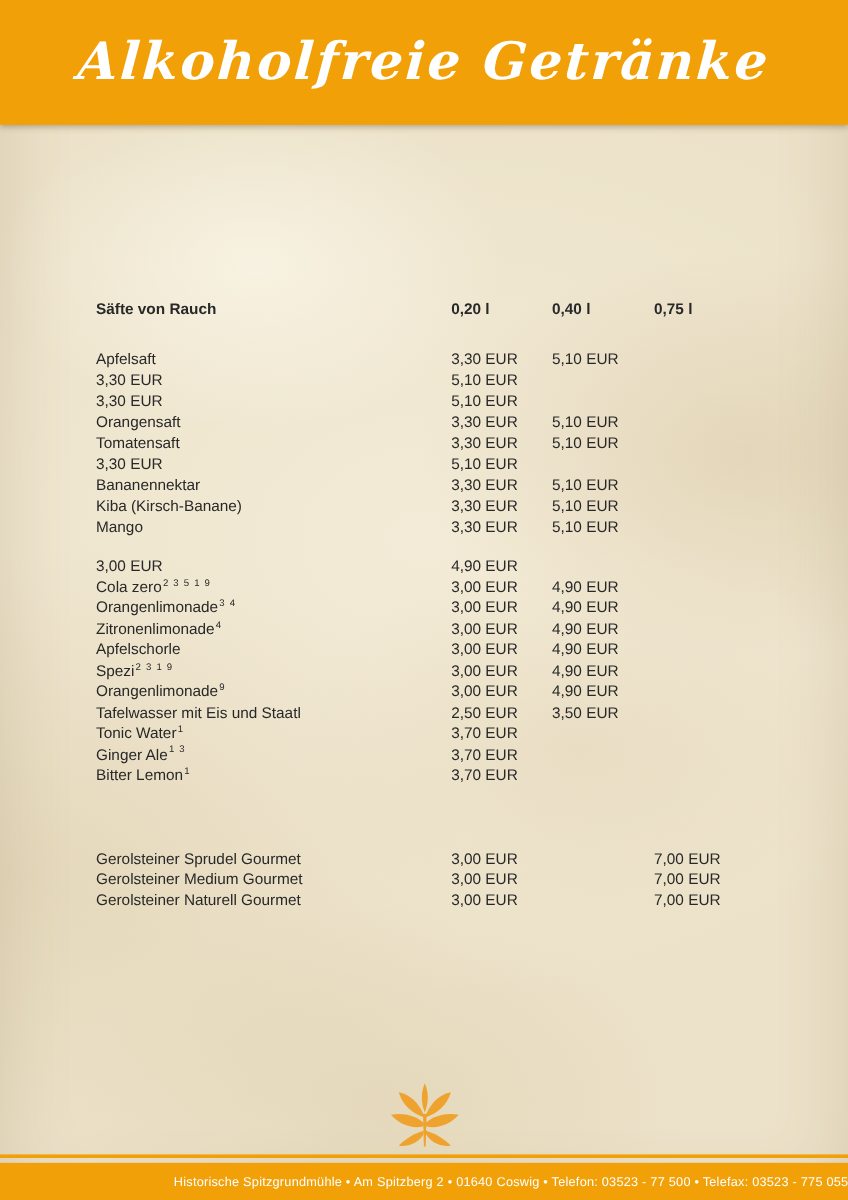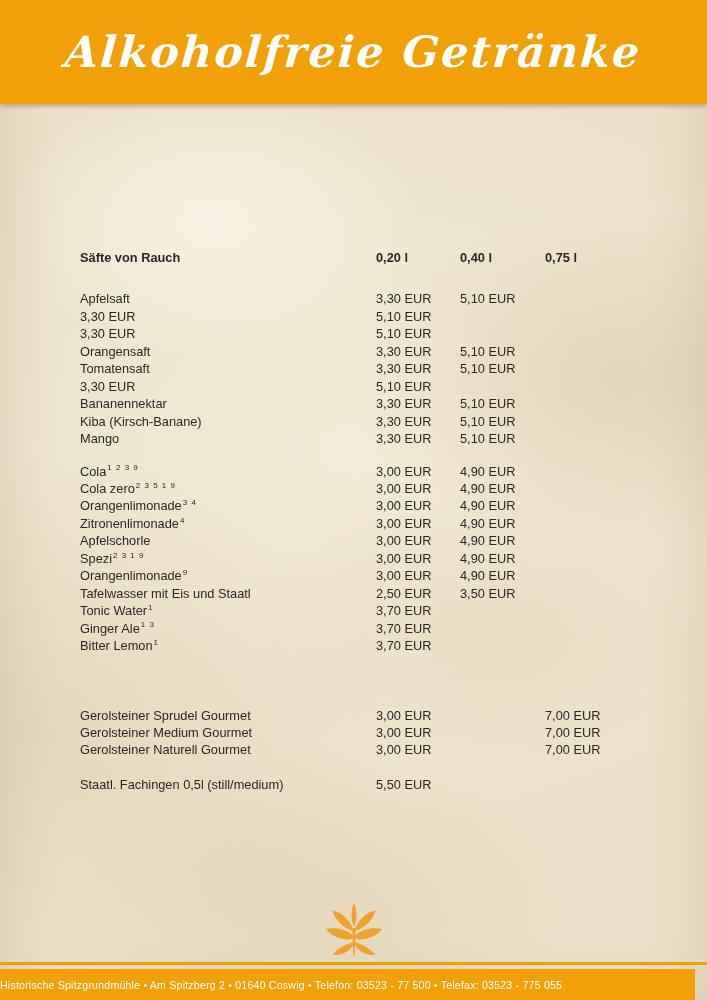--- a/index.html
+++ b/index.html
@@ -66,23 +66,23 @@
   .logo-wrap{
     position:absolute; left:50%; top:901px; transform:translateX(-50%);
     width:66px; height:58px;
   }
   
   .footer-rule{
     position:absolute; left:0; right:0; top:962px; height:3px;
     background:var(--orange);
   }
   .footer-bar{
-    position:absolute; left:0; right:12px; top:969px; height:31px;
+    position:absolute; left:0; right:0; top:969px; height:31px;
     background:var(--orange);
-    display:flex; align-items:center; justify-content:flex-start;
+    display:flex; align-items:center; justify-content:flex-end;
   }
   .footer-bar span{
     color:#fff; font-size:10.6px; letter-spacing:0.2px; white-space:nowrap;
   }
 </style>
 </head>
 <body>
 
 <div class="page">
 
@@ -154,21 +154,20 @@
 
   <div class="row">
     <span><span>Mango</span></span>
     <span>3,30 EUR</span>
     <span>5,10 EUR</span>
     <span></span>
   </div>
 </div>
         <div class="section sec-1">
   <div class="row">
-    <span><span>Cola</span><sup>1 2 3 9</sup></span>
     <span>3,00 EUR</span>
     <span>4,90 EUR</span>
     <span></span>
   </div>
 
   <div class="row">
     <span><span>Cola zero</span><sup>2 3 5 1 9</sup></span>
     <span>3,00 EUR</span>
     <span>4,90 EUR</span>
     <span></span>
@@ -252,28 +251,20 @@
     <span>7,00 EUR</span>
   </div>
 
   <div class="row">
     <span><span>Gerolsteiner Naturell Gourmet</span></span>
     <span>3,00 EUR</span>
     <span></span>
     <span>7,00 EUR</span>
   </div>
 </div>
-        <div class="section sec-3">
-  <div class="row">
-    <span><span>Staatl. Fachingen 0,5l (still/medium)</span></span>
-    <span>5,50 EUR</span>
-    <span></span>
-    <span></span>
-  </div>
-</div>
       </div>
   </main>
 
   <div class="logo-wrap">
     <svg viewBox="0 0 70 60" width="66" height="58" aria-hidden="true">
       <g fill="#EEA32F">
 
         <path d="M35 1 C38.5 9 38.5 18 35 27 C31.5 18 31.5 9 35 1 Z"></path>
 
         <path d="M34 29 C29 17 21 11 12 9 C15 20 24 28 34 31 Z"></path>

